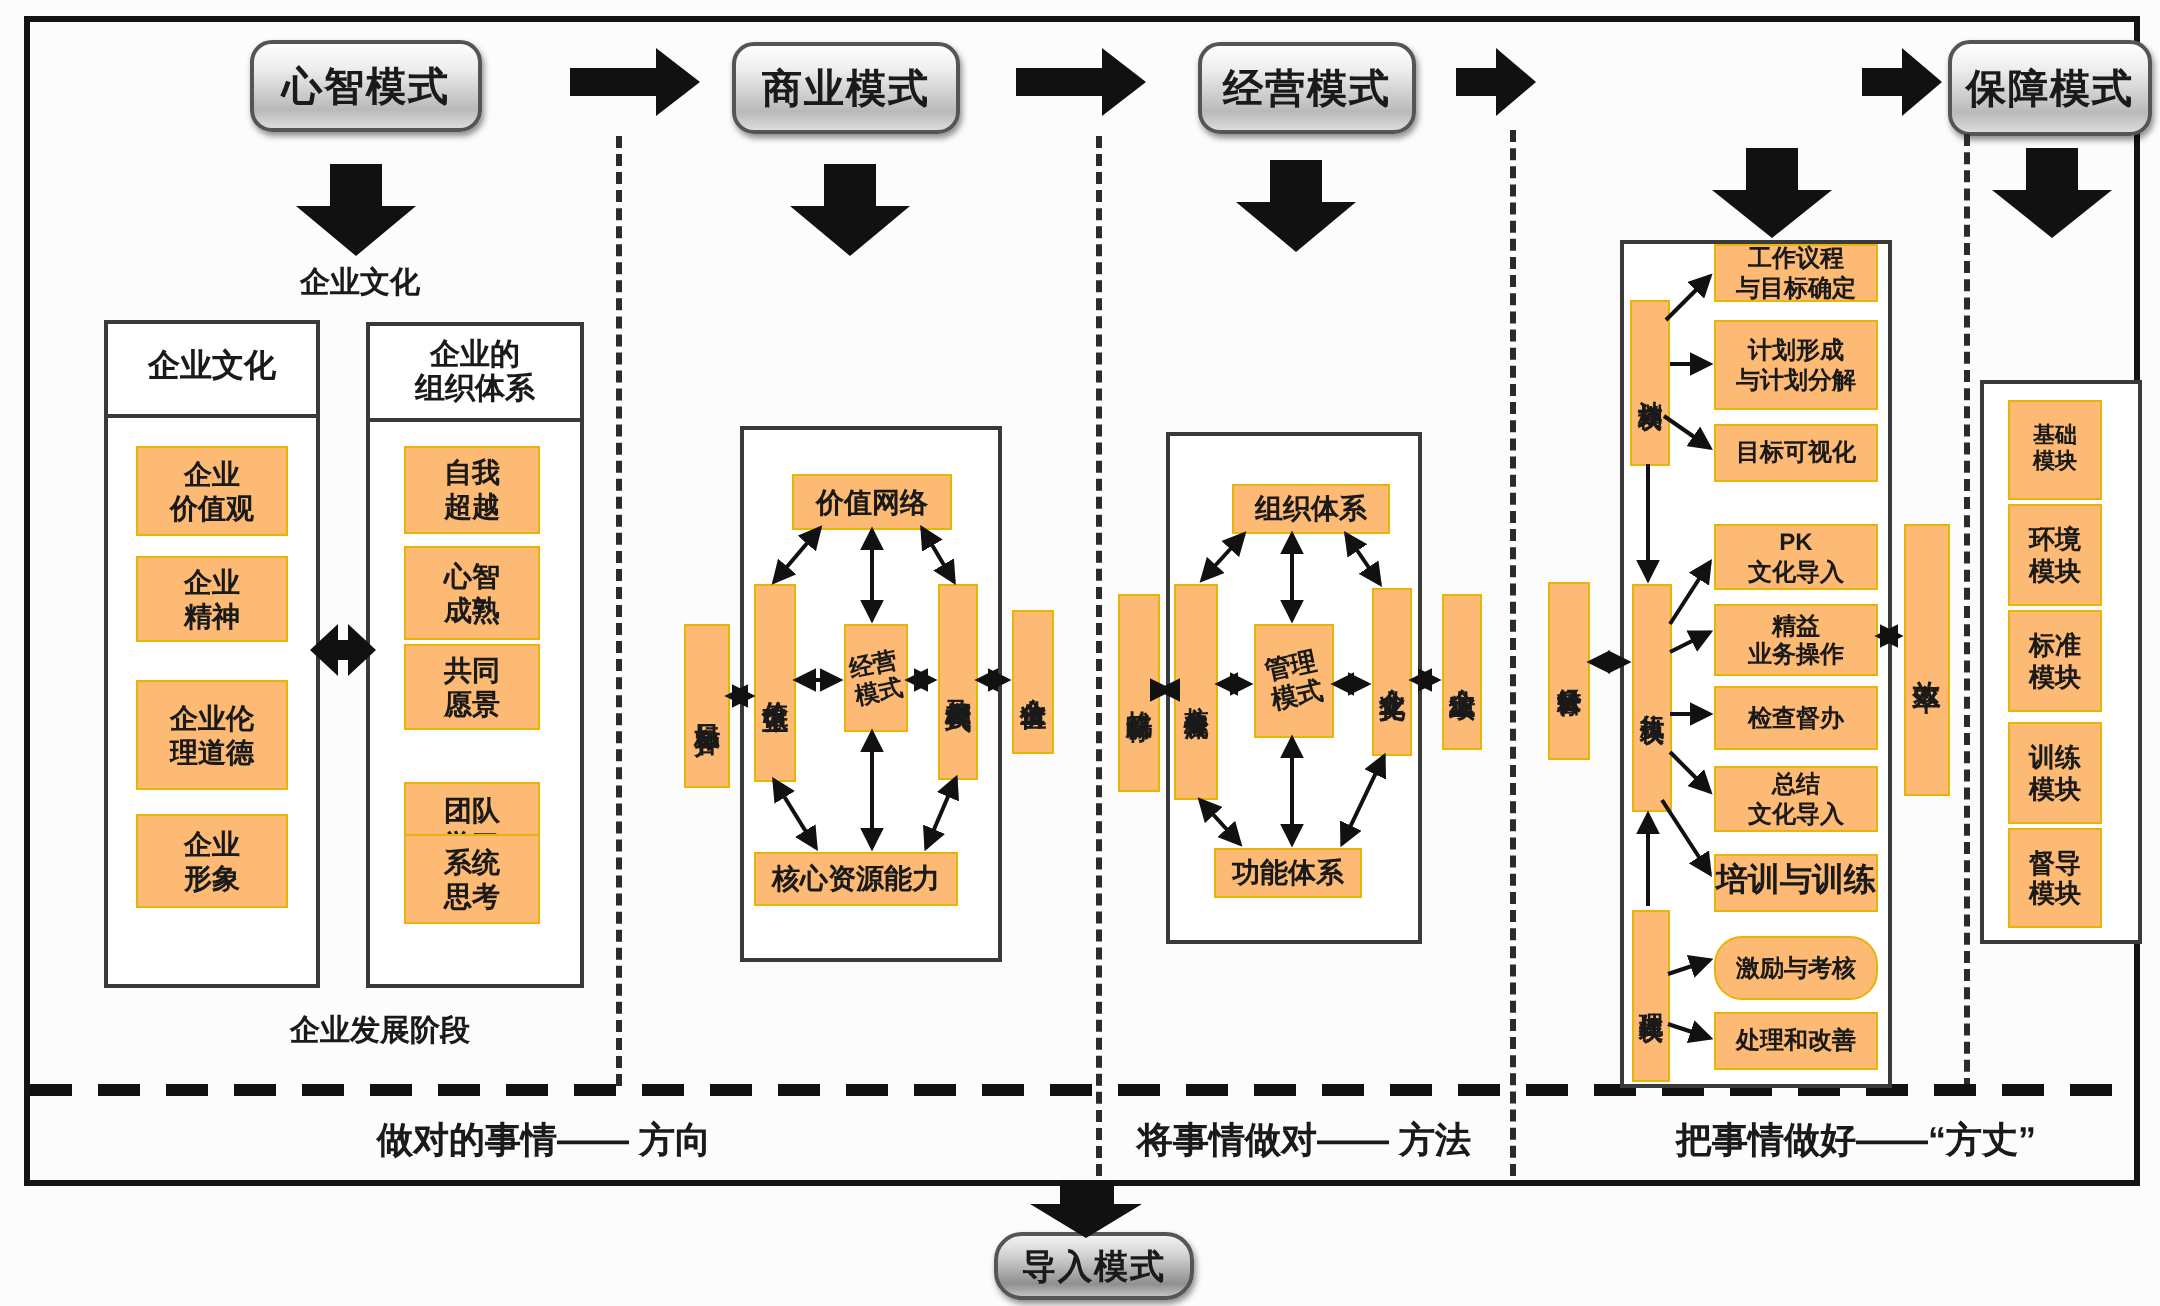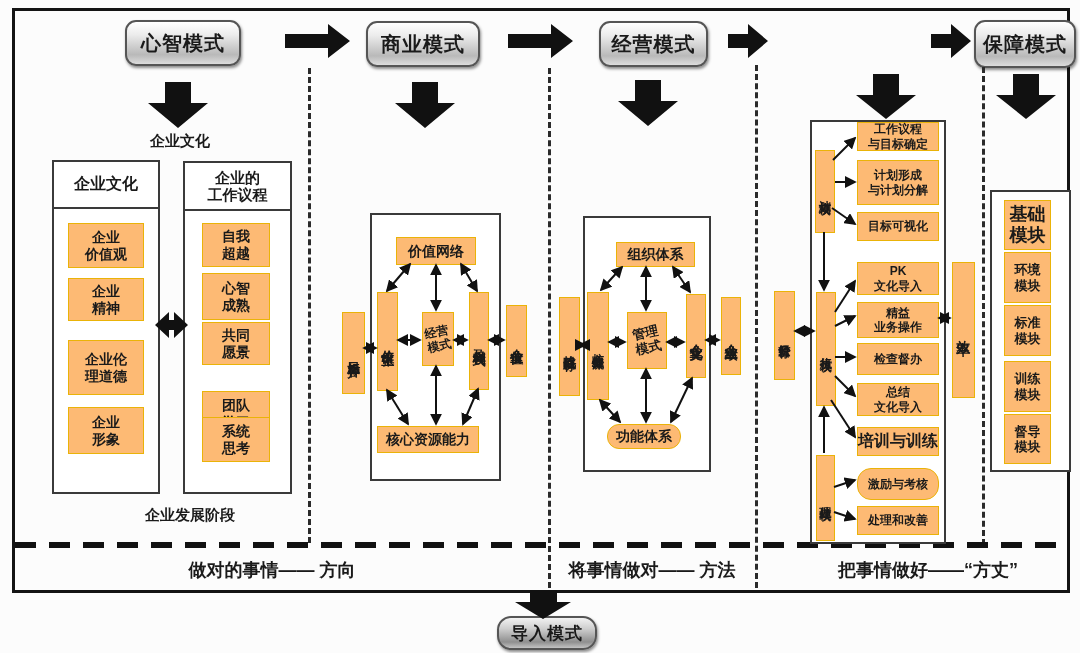--- a/index.html
+++ b/index.html
@@ -65,21 +65,21 @@
 价值观</div>
   <div class="box thin" style="left:68px;top:278px;width:74px;height:41px;">企业
 精神</div>
   <div class="box thin" style="left:68px;top:340px;width:74px;height:53px;">企业伦
 理道德</div>
   <div class="box thin" style="left:68px;top:407px;width:74px;height:45px;">企业
 形象</div>
 
   <div class="panel" style="left:183px;top:161px;width:105px;height:329px;">
     <div class="ptitle" style="height:46px;font-size:15px;">企业的
-工作议程</div>
+组织体系</div>
   </div>
   <div class="box thin" style="left:202px;top:223px;width:66px;height:42px;">自我
 超越</div>
   <div class="box thin" style="left:202px;top:273px;width:66px;height:45px;">心智
 成熟</div>
   <div class="box thin" style="left:202px;top:322px;width:66px;height:41px;">共同
 愿景</div>
   <div class="box thin" style="left:202px;top:372px;width:66px;height:43px;margin-top:19px;">团队
 学习</div>
   <div class="box thin" style="left:202px;top:417px;width:66px;height:43px;">系统
@@ -96,21 +96,21 @@
   <div class="box thin" style="left:377px;top:426px;width:100px;height:25px;">核心资源能力</div>
   <div class="box thin vbox" style="left:342px;top:312px;width:21px;height:80px;">目标客户</div>
   <div class="box thin vbox" style="left:506px;top:305px;width:19px;height:70px;">企业价值</div>
 
   <div class="panel" style="left:583px;top:216px;width:124px;height:252px;"></div>
   <div class="box thin" style="left:616px;top:242px;width:77px;height:23px;">组织体系</div>
   <div class="box thin vbox" style="left:587px;top:292px;width:20px;height:106px;font-size:12px;">核心业务流程</div>
   <div class="box thin" style="left:627px;top:312px;width:38px;height:55px;font-size:13px;"><span class="tilt">管理
 模式</span></div>
   <div class="box thin vbox" style="left:686px;top:294px;width:18px;height:82px;">企业文化</div>
-  <div class="box thin" style="left:607px;top:424px;width:72px;height:23px;border-radius:12px;">功能体系</div>
+  <div class="box thin" style="left:607px;top:424px;width:72px;height:23px;">功能体系</div>
   <div class="box thin vbox" style="left:559px;top:297px;width:19px;height:97px;">战略目标</div>
   <div class="box thin vbox" style="left:721px;top:297px;width:18px;height:76px;">企业业绩</div>
 
   <div class="panel" style="left:810px;top:120px;width:132px;height:420px;"></div>
   <div class="box thin vbox" style="left:815px;top:150px;width:18px;height:81px;font-size:12px;">计划模块</div>
   <div class="box thin" style="left:857px;top:122px;width:80px;height:27px;font-size:12px;">工作议程
 与目标确定</div>
   <div class="box thin" style="left:857px;top:160px;width:80px;height:43px;font-size:12px;">计划形成
 与计划分解</div>
   <div class="box thin" style="left:857px;top:212px;width:80px;height:27px;font-size:12px;">目标可视化</div>
@@ -123,21 +123,21 @@
   <div class="box thin" style="left:857px;top:383px;width:80px;height:31px;font-size:12px;">总结
 文化导入</div>
   <div class="box thin" style="left:857px;top:427px;width:80px;height:27px;font-size:16px;">培训与训练</div>
   <div class="box thin vbox" style="left:816px;top:455px;width:17px;height:84px;font-size:12px;">处理模块</div>
   <div class="box thin" style="left:857px;top:468px;width:80px;height:30px;font-size:12px;border-radius:14px;">激励与考核</div>
   <div class="box thin" style="left:857px;top:506px;width:80px;height:27px;font-size:12px;">处理和改善</div>
   <div class="box thin vbox" style="left:774px;top:291px;width:19px;height:87px;font-size:12px;">经营目标</div>
   <div class="box thin vbox" style="left:952px;top:262px;width:21px;height:134px;font-size:14px;">效率</div>
 
   <div class="panel" style="left:990px;top:190px;width:77px;height:278px;"></div>
-  <div class="box thin" style="left:1004px;top:200px;width:45px;height:48px;font-size:18px;">基础
+  <div class="box thin" style="left:1004px;top:200px;width:45px;height:48px;font-size:11px;">基础
 模块</div>
   <div class="box thin" style="left:1004px;top:252px;width:45px;height:49px;font-size:13px;">环境
 模块</div>
   <div class="box thin" style="left:1004px;top:305px;width:45px;height:49px;font-size:13px;">标准
 模块</div>
   <div class="box thin" style="left:1004px;top:361px;width:45px;height:49px;font-size:13px;">训练
 模块</div>
   <div class="box thin" style="left:1004px;top:414px;width:45px;height:48px;font-size:13px;">督导
 模块</div>
 

